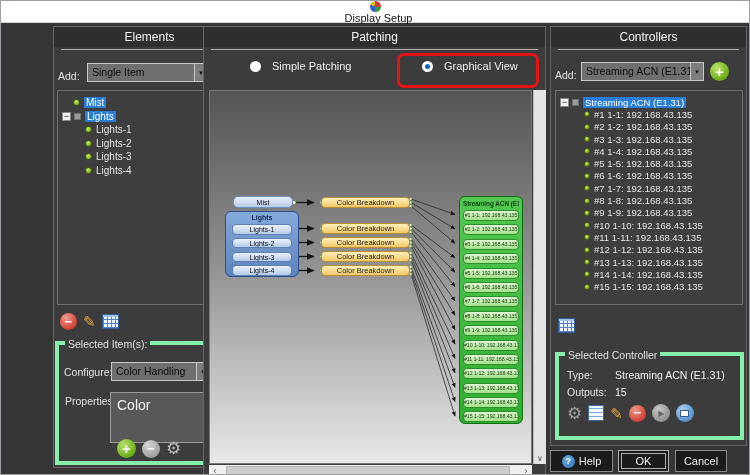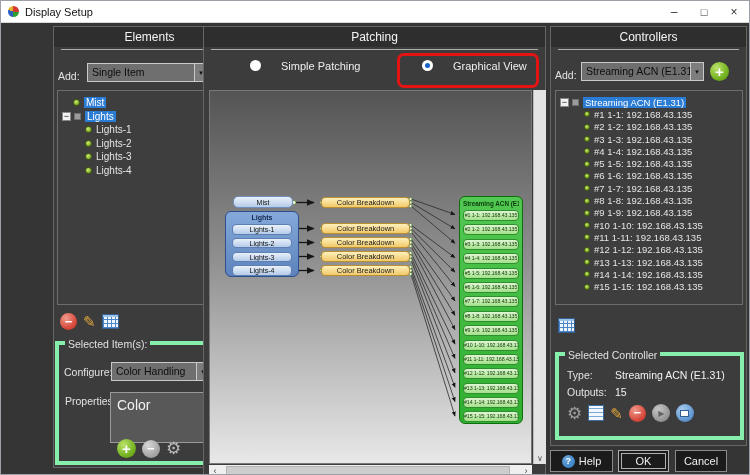--- a/index.html
+++ b/index.html
@@ -1,21 +1,21 @@
 <!DOCTYPE html>
 <html><head>
 <meta charset="utf-8">
 <style>
   html,body{margin:0;padding:0;background:#4a4a4a;}
   *{box-sizing:border-box;}
   .window{position:relative;width:750px;height:475px;background:#353535;border:1px solid #9aa0a6;
     font-family:"Liberation Sans",sans-serif;overflow:hidden;}
   
   .titlebar{position:absolute;left:0;top:0;width:100%;height:22px;background:#ffffff;
-    border-bottom:1px solid #d9d9d9;display:flex;align-items:center;padding-left:7px;}
+    border-bottom:1px solid #d9d9d9;display:flex;align-items:center;padding-left:7px;flex-direction:column;}
   .app-icon{width:11px;height:11px;border-radius:50%;
     background:conic-gradient(#d23b32 0 95deg,#2e9e35 95deg 190deg,#2b5fc4 190deg 285deg,#e0b22a 285deg 360deg);
     margin-right:6px;flex:0 0 auto;}
   .win-title{font-size:11px;color:#111;flex:1;}
   .wincontrols{display:flex;height:100%;}
   .winbtn{width:30px;height:100%;display:flex;align-items:center;justify-content:center;
     font-size:12px;color:#333;}
   .winbtn.maxi{font-size:11px;}
   
   .panel{position:absolute;background:#3c3c3c;border:1px solid #666;}
@@ -77,21 +77,21 @@
   .groupbox{position:absolute;border:4px solid #86efac;}
   .group-label{position:absolute;top:-7px;left:6px;background:#3c3c3c;padding:0 3px;font-size:10.5px;color:#e0e0e0;}
   
   .add-row{position:absolute;display:flex;align-items:flex-end;}
   .properties-box{position:absolute;background:#585858;border:1px solid #9a9a9a;padding:4px 6px;}
   .prop-item{font-size:14px;color:#f2f2f2;}
   .toolbar-row{position:absolute;display:flex;align-items:center;gap:6px;}
   .bottom-icons{position:absolute;left:0;right:0;bottom:3px;display:flex;justify-content:center;
     align-items:center;gap:6px;}
   
-  .radio-item{position:absolute;display:flex;align-items:flex-start;gap:20px;}
+  .radio-item{position:absolute;display:flex;align-items:flex-end;gap:11px;}
   .radio{width:11px;height:11px;border-radius:50%;background:#fff;flex:0 0 auto;position:relative;}
   .radio.on::after{content:"";position:absolute;left:3px;top:3px;width:5px;height:5px;border-radius:50%;background:#1565c8;}
   .radio-label{font-size:11px;color:#eee;}
   .annotation{position:absolute;border:3px solid #e41414;border-radius:7px;z-index:6;}
   .canvas{position:absolute;border:1px solid #787878;
     background:linear-gradient(180deg,#545454 0%,#8f8f8f 45%,#e8e8e8 100%);overflow:hidden;}
   #patch-svg{position:absolute;left:0;top:0;pointer-events:none;}
   .gnode{position:absolute;text-align:center;white-space:nowrap;overflow:hidden;}
   .node-mist{left:23px;top:105px;width:60px;height:12px;border-radius:5px;
     background:linear-gradient(#eaf1fa,#b4cbe8);border:1px solid #6f8fbf;font-size:7px;line-height:11px;color:#111;}

